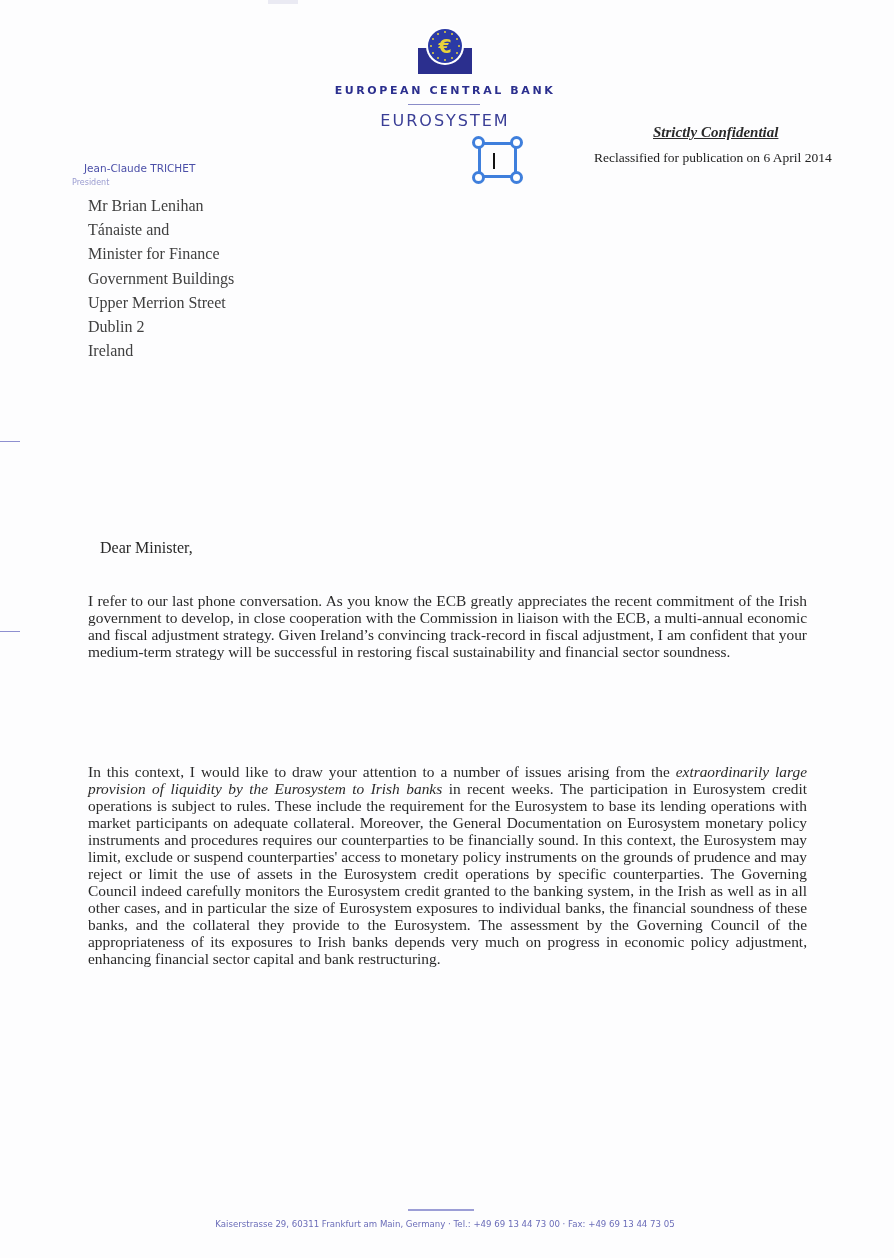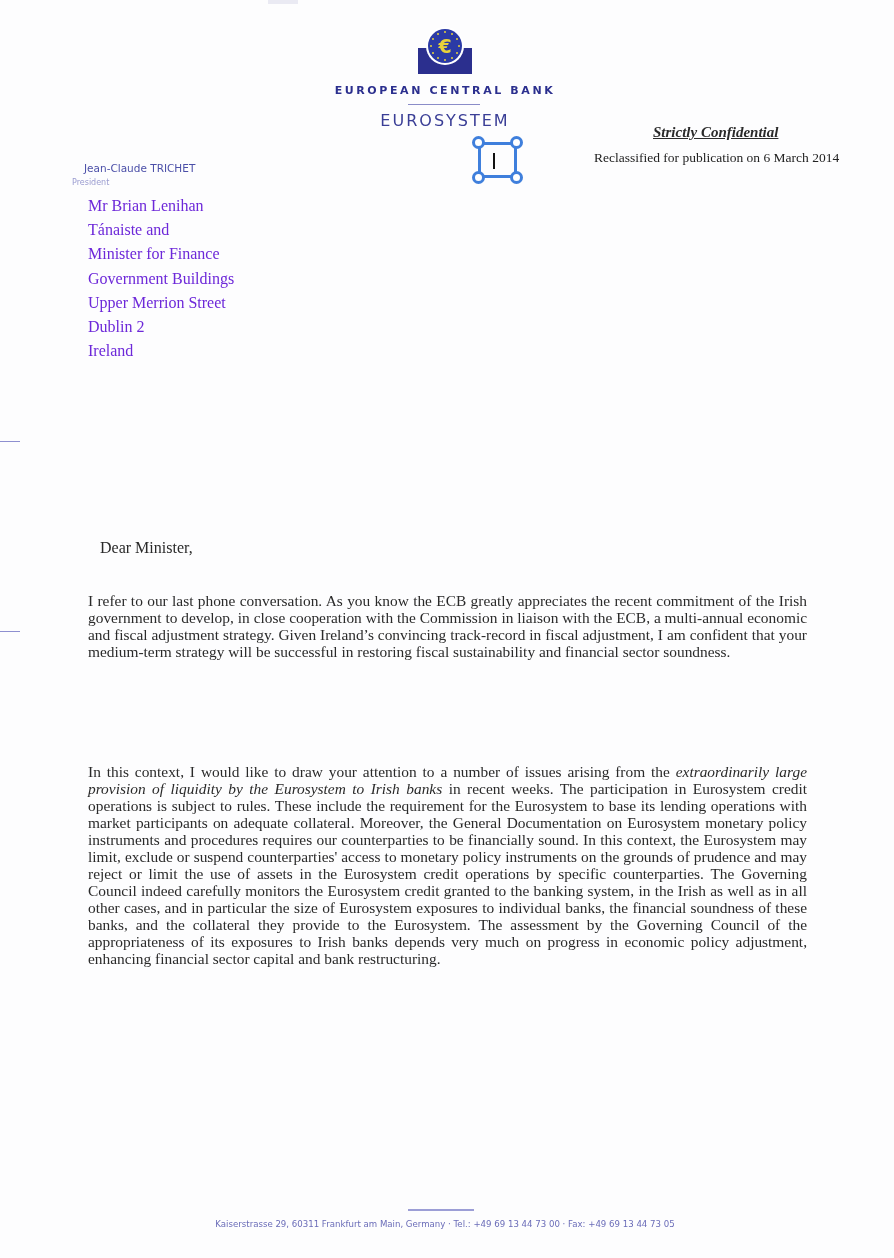--- a/index.html
+++ b/index.html
@@ -66,21 +66,21 @@
     left: 84px; top: 162px;
     font-family: "DejaVu Sans", sans-serif; font-size: 10.5px; color: #4b4fa8;
   }
   .sender-role {
     left: 72px; top: 178px;
     font-family: "DejaVu Sans", sans-serif; font-size: 8px; color: #9a9cd0;
   }
 
   
   .address {
-    left: 88px; top: 194px; font-size: 16px; line-height: 24.2px; color: #6d28d9;
+    left: 88px; top: 194px; font-size: 16px; line-height: 24.2px; color: #404040;
   }
   .address div { white-space: nowrap; }
 
   
   .tick { left: 0; width: 20px; height: 1px; background: #8e8fd0; }
 
   
   .dateblock {
     right: 88px; top: 457px; text-align: right; font-size: 16px; line-height: 25px;
   }
@@ -129,21 +129,21 @@
         <circle cx="17" cy="13" r="1"></circle>
         <circle cx="22" cy="8" r="1"></circle>
     </g>
     <text x="29" y="27" text-anchor="middle" font-family="DejaVu Sans, sans-serif" font-size="19" font-weight="bold" fill="#e8d23a">€</text>
   </svg>
   <div class="abs logo-title">EUROPEAN CENTRAL BANK</div>
   <div class="abs logo-rule"></div>
   <div class="abs logo-sub">EUROSYSTEM</div>
 
   <div class="abs confidential">Strictly Confidential</div>
-  <div class="abs reclass">Reclassified for publication on 6 March 2014</div>
+  <div class="abs reclass">Reclassified for publication on 6 April 2014</div>
 
   <div class="abs textbox">
     <span class="handle tl"></span>
     <span class="handle tr"></span>
     <span class="handle bl"></span>
     <span class="handle br"></span>
     <span class="caret"></span>
   </div>
 
   <div class="abs sender-name">Jean-Claude TRICHET</div>

